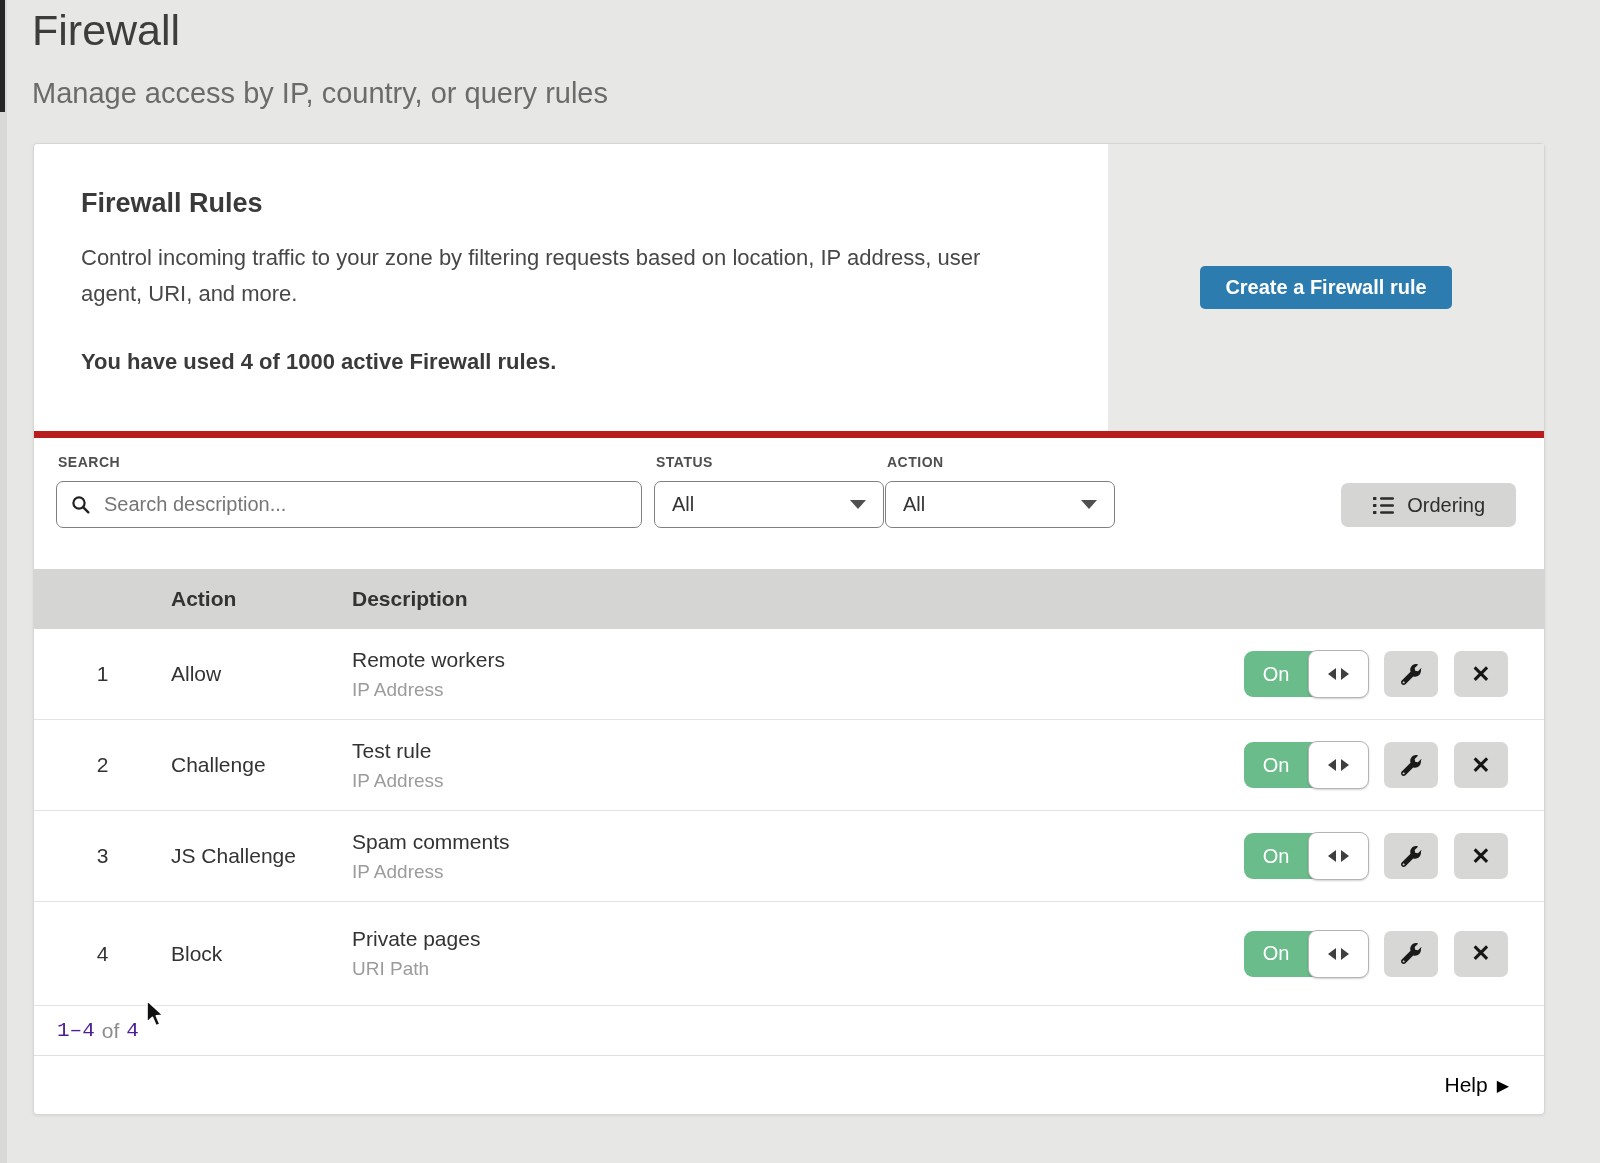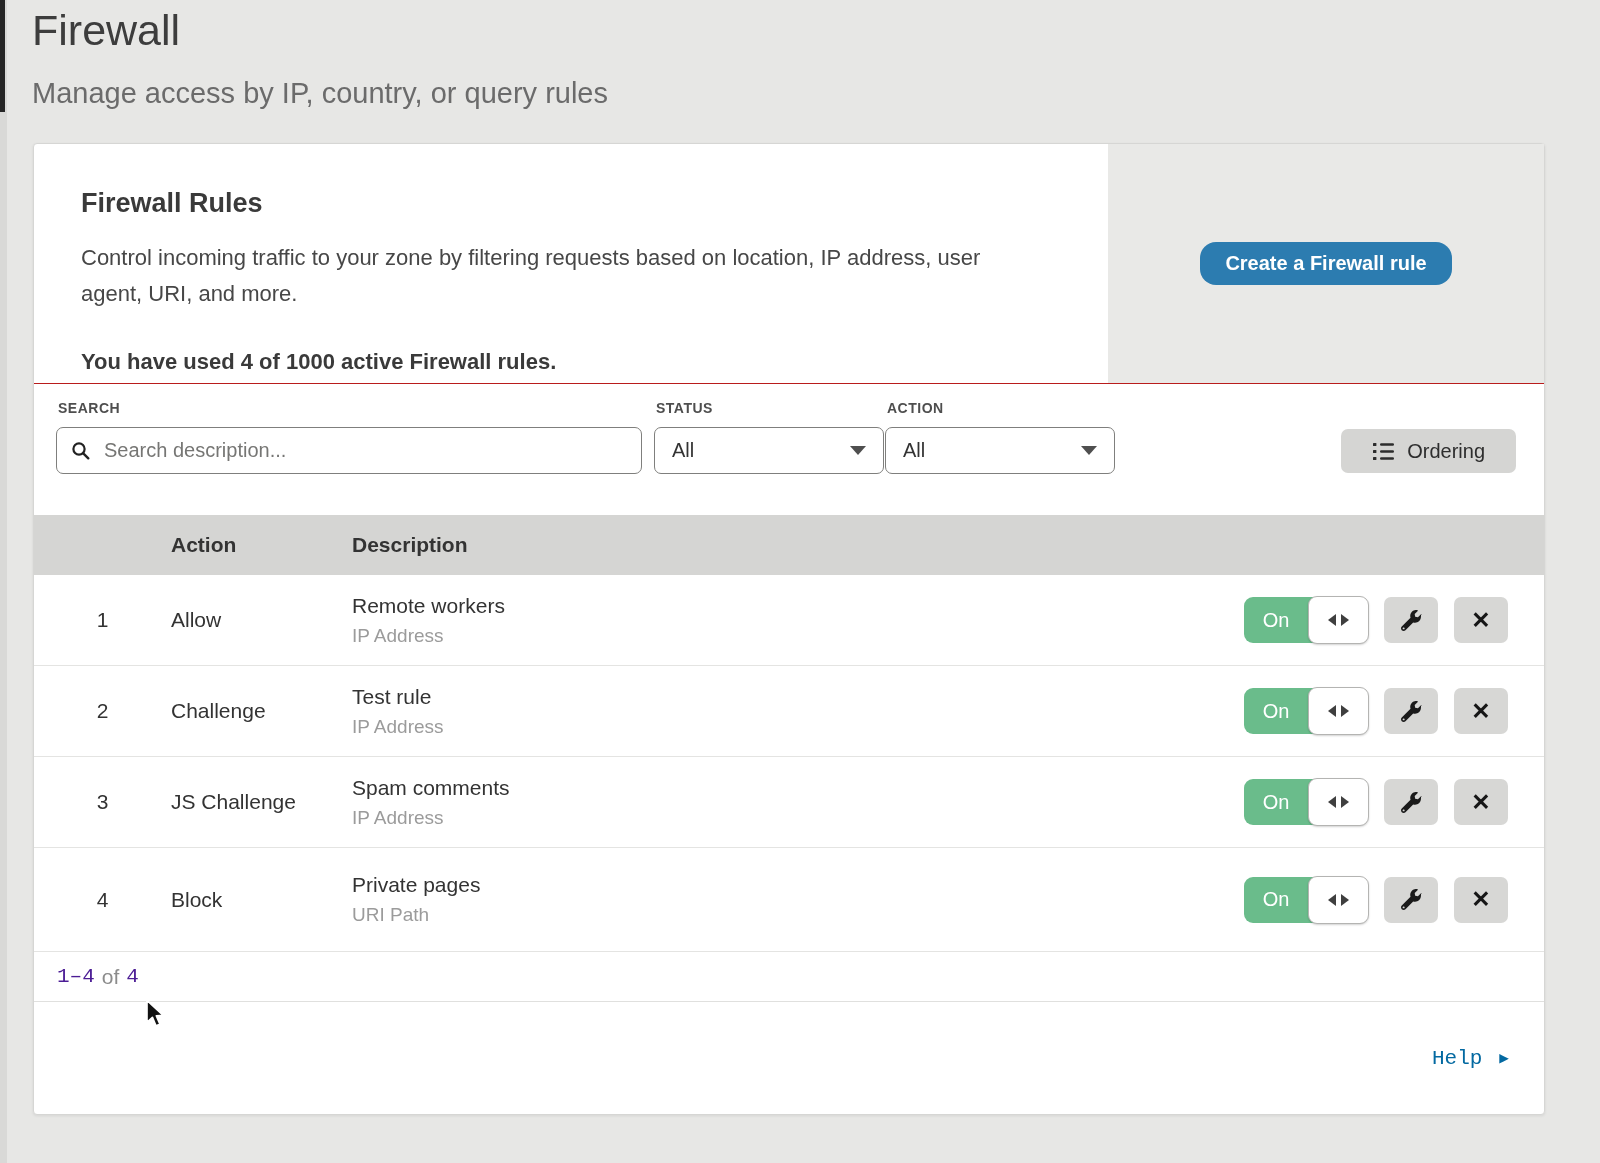--- a/index.html
+++ b/index.html
@@ -12,27 +12,27 @@
 
   .page-header { position:absolute; left:32px; top:6px; }
   .page-header h1 { margin:0; font-size:43px; font-weight:500; color:#3d3d3d; }
   .page-header .subtitle { margin-top:22px; font-size:29px; font-weight:400; color:#6b6b6b; }
 
   .card { position:absolute; left:33px; top:143px; width:1512px; height:972px;
           background:#fff; border:1px solid #d6d6d4; border-radius:4px;
           box-shadow:0 1px 3px rgba(0,0,0,0.08); display:flex; flex-direction:column; }
 
   
-  .top { display:flex; height:240px; border-bottom:1px solid #b91c1c; flex:0 0 auto; }
+  .top { display:flex; height:294px; border-bottom:7px solid #b91c1c; flex:0 0 auto; }
   .top-left { flex:1; padding:44px 60px 0 47px; }
   .top-left h2 { margin:0; font-size:27px; font-weight:700; color:#3a3a3a; }
   .top-left .desc { margin:21px 0 0; max-width:955px; font-size:22px; line-height:36px; color:#474747; }
   .top-left .usage { margin:37px 0 0; font-size:22px; font-weight:700; color:#3a3a3a; }
   .top-right { width:436px; background:#e9e9e7; display:flex; align-items:center; justify-content:center; }
-  .btn-primary { background:#2c7cb0; color:#fff; border:none; border-radius:16px;
+  .btn-primary { background:#2c7cb0; color:#fff; border:none; border-radius:5px;
                  height:43px; padding:0 25px; font-size:20px; font-weight:700;
                  font-family:inherit; cursor:pointer; }
 
   
   .filters { position:relative; height:131px; flex:0 0 auto; }
   .flabel { position:absolute; top:16px; font-size:14px; font-weight:700; letter-spacing:.5px; color:#4e4e4e; }
   .lbl-search { left:24px; } .lbl-status { left:622px; } .lbl-action { left:853px; }
   .search-box { position:absolute; left:22px; top:43px; width:586px; height:47px;
                 background:#fff; border:1.5px solid #7f7f7d; border-radius:7px;
                 display:flex; align-items:center; padding:0 14px; gap:11px; }
@@ -70,22 +70,22 @@
   .icon-btn { width:54px; height:46px; background:#d7d7d5; border:none; border-radius:7px;
               display:flex; align-items:center; justify-content:center; cursor:pointer; }
   .icon-btn.mg-l { margin-left:16px; }
   .icon-btn.x { font-size:23px; font-weight:700; color:#161616; font-family:inherit; }
 
   .pagination { height:50px; display:flex; align-items:center; padding-left:23px;
                 border-bottom:1px solid #e0e0de; font-size:21px; flex:0 0 auto; }
   .pg-dark { color:#4c1d95;font-family:Liberation Mono, monospace; } .pg-light { color:#8c8c8c; margin:0 7px; }
 
   .card-footer { flex:1; display:flex; align-items:center; justify-content:flex-end; padding-right:35px; }
-  .help-link { color:#0369a1; font-size:21px; display:flex; align-items:center; gap:17px;
-               text-decoration:none; cursor:pointer;font-family:Liberation Mono, monospace; }
+  .help-link { color:#000000; font-size:21px; display:flex; align-items:center; gap:9px;
+               text-decoration:none; cursor:pointer; }
   .help-arrow { font-size:16px; line-height:1; padding-top:2px; }
 
   .cursor { position:absolute; left:144px; top:999px; pointer-events:none; }
 </style>
 </head>
 <body>
 
 <div class="stage">
   <div class="edge-light"></div>
   <div class="edge-dark"></div>

